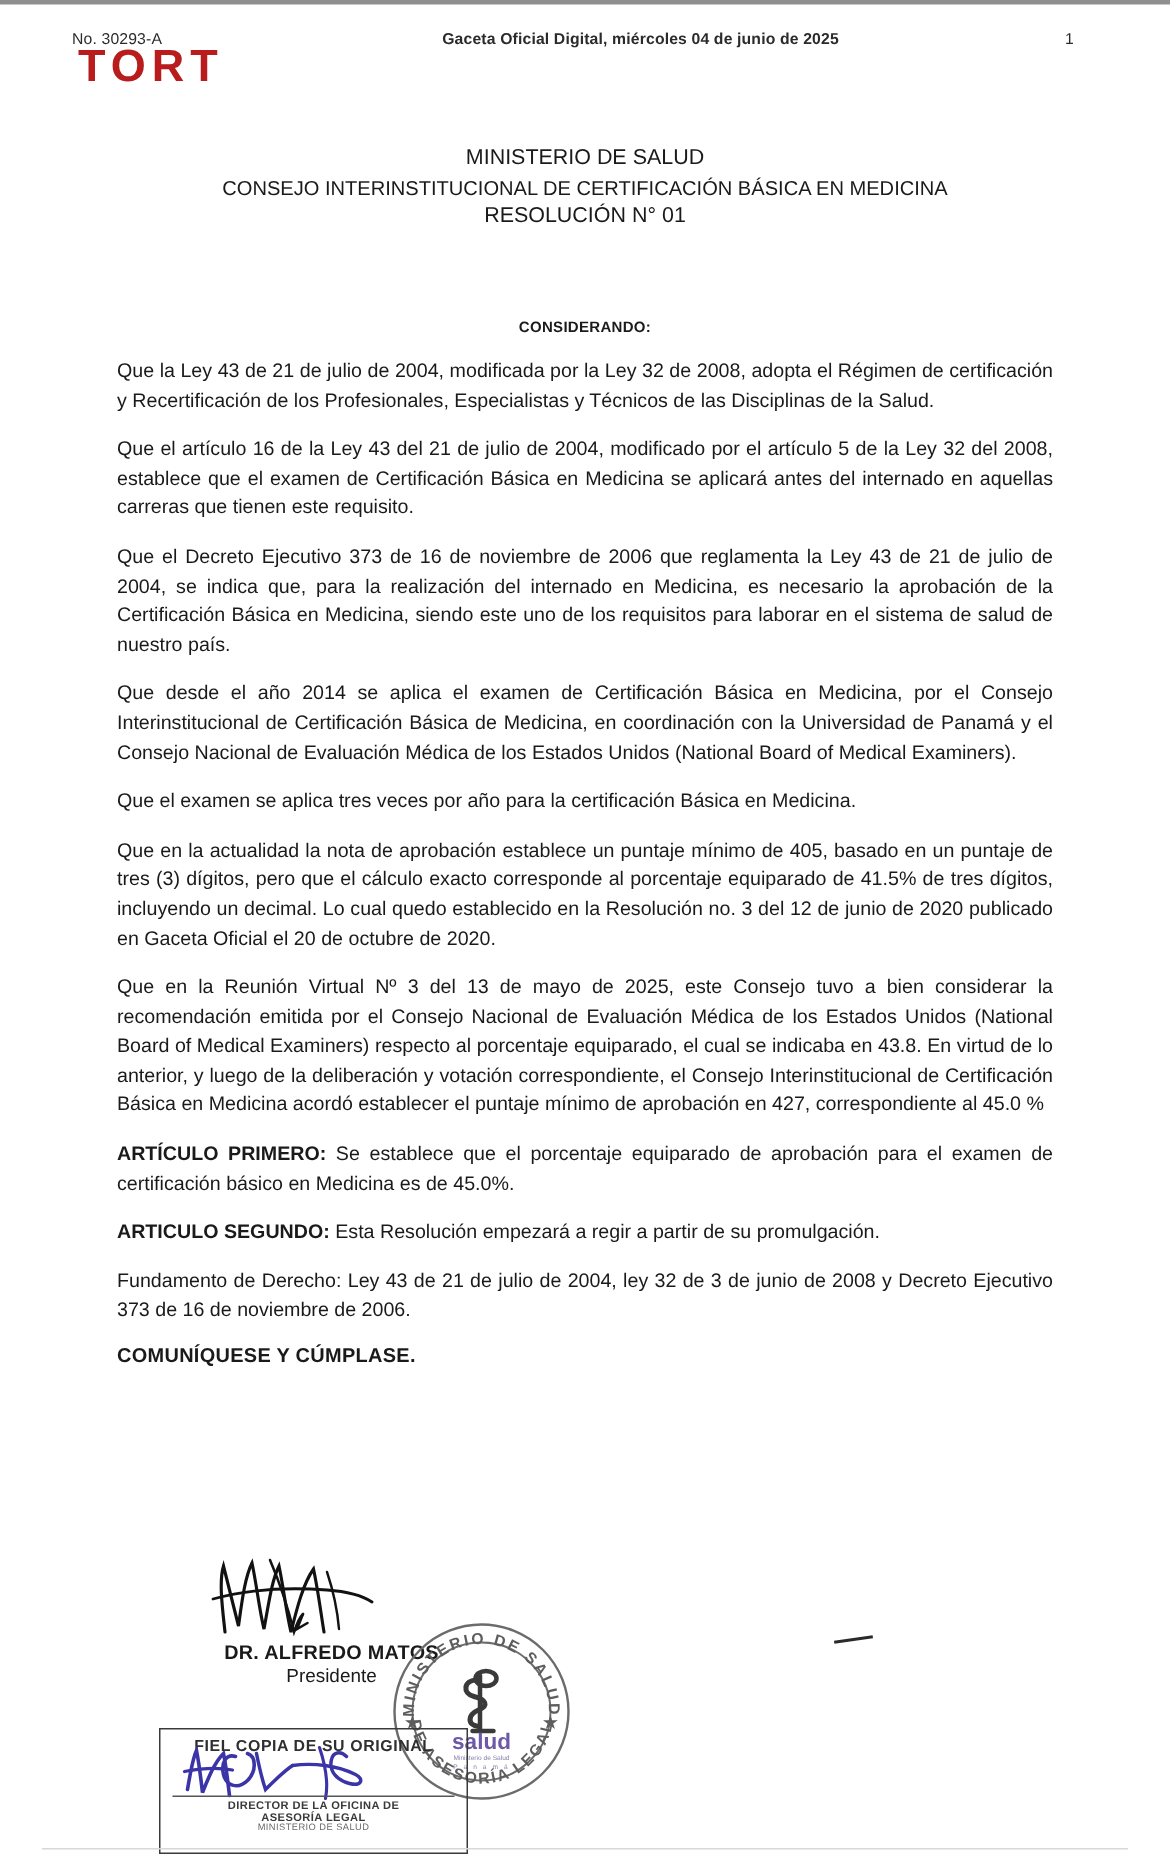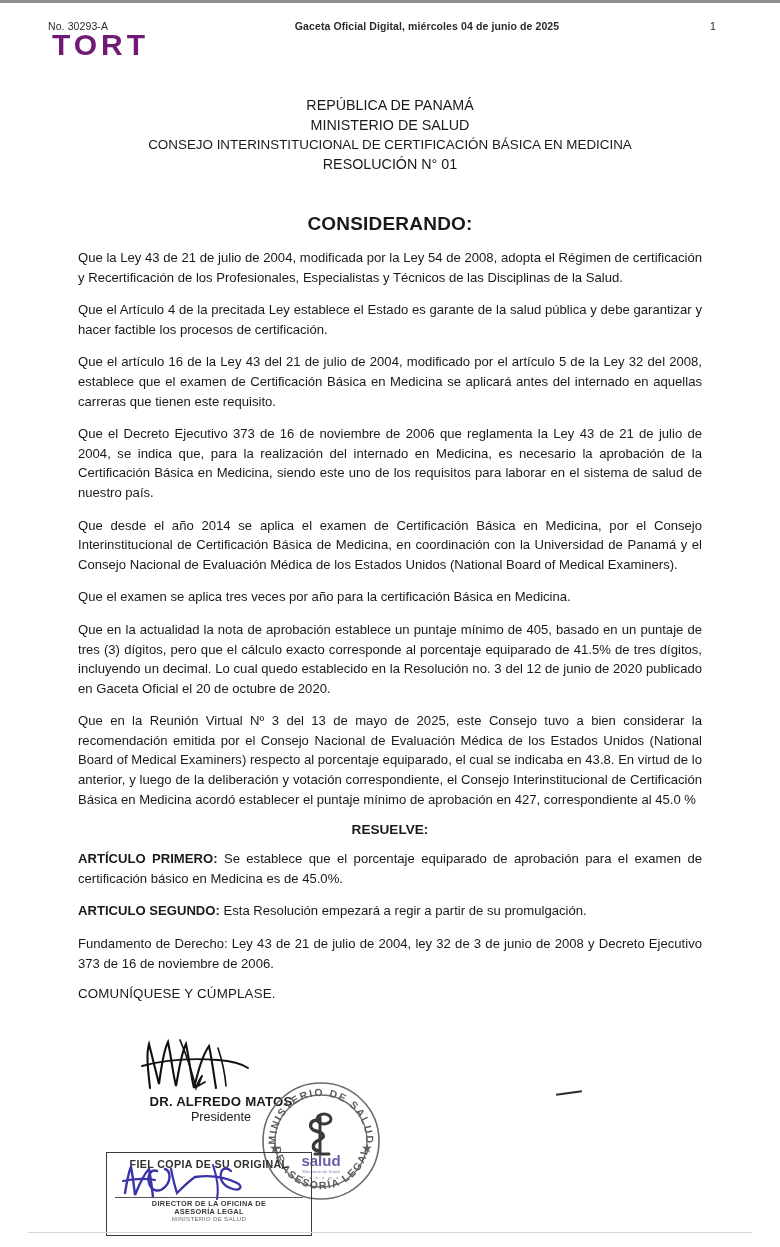--- a/index.html
+++ b/index.html
@@ -48,21 +48,21 @@
   .gaceta-header .hdr-left { width: 150px; }
   .gaceta-header .hdr-center { flex: 1; text-align: center; font-weight: bold; }
   .gaceta-header .hdr-right { width: 60px; text-align: right; padding-right: 16px;}
 
   .watermark {
     position: absolute;
     top: 28px;
     left: 52px;
     font-size: 30px;
     font-weight: bold;
-    color: #701a75;
+    color: #b91c1c;
     letter-spacing: 4px;
     user-select: none;
   }
 
   
   .title-block {
     position: absolute;
     top: 96px;
     left: 48px;
     width: 684px;
@@ -79,42 +79,42 @@
   
   .body-wrap {
     position: absolute;
     top: 213px;
     left: 78px;
     width: 624px;
   }
   .heading-center {
     text-align: center;
     font-weight: bold;
-    font-size: 19px;
+    font-size: 10px;
     margin: 0 0 13px 0;
     letter-spacing: 0.2px;
   }
   p.para {
     margin: 0 0 13px 0;
     font-size: 13.1px;
     line-height: 19.6px;
     text-align: justify;
     text-justify: inter-word;
   }
   .lead {
     font-weight: bold;
   }
   .heading-resuelve {
     text-align: center;
     font-weight: bold;
     font-size: 13.6px;
     margin: 4px 0 12px 0;
   }
   .comuniquese {
-    font-weight: normal;
+    font-weight: bold;
     font-size: 13.3px;
     margin: 2px 0 0 0;
     letter-spacing: 0.2px;
   }
 
   
   .sign-area {
     position: absolute;
     top: 1032px;
     left: 78px;
@@ -221,40 +221,37 @@
 
   <div class="watermark">TORT</div>
 
   <div class="gaceta-header">
     <div class="hdr-left">No. 30293-A</div>
     <div class="hdr-center">Gaceta Oficial Digital, miércoles 04 de junio de 2025</div>
     <div class="hdr-right">1</div>
   </div>
 
   <div class="title-block">
-    <div class="t-line">REPÚBLICA DE PANAMÁ</div>
     <div class="t-line">MINISTERIO DE SALUD</div>
     <div class="t-line t-sub">CONSEJO INTERINSTITUCIONAL DE CERTIFICACIÓN BÁSICA EN MEDICINA</div>
     <div class="t-line">RESOLUCIÓN N° 01</div>
   </div>
 
   <div class="body-wrap">
 
     <div class="heading-center">CONSIDERANDO:</div>
 
-    <p class="para">Que la Ley 43 de 21 de julio de 2004, modificada por la Ley 54 de 2008, adopta el Régimen de certificación y Recertificación de los Profesionales, Especialistas y Técnicos de las Disciplinas de la Salud.</p>
-    <p class="para">Que el Artículo 4 de la precitada Ley establece el Estado es garante de la salud pública y debe garantizar y hacer factible los procesos de certificación.</p>
+    <p class="para">Que la Ley 43 de 21 de julio de 2004, modificada por la Ley 32 de 2008, adopta el Régimen de certificación y Recertificación de los Profesionales, Especialistas y Técnicos de las Disciplinas de la Salud.</p>
     <p class="para">Que el artículo 16 de la Ley 43 del 21 de julio de 2004, modificado por el artículo 5 de la Ley 32 del 2008, establece que el examen de Certificación Básica en Medicina se aplicará antes del internado en aquellas carreras que tienen este requisito.</p>
     <p class="para">Que el Decreto Ejecutivo 373 de 16 de noviembre de 2006 que reglamenta la Ley 43 de 21 de julio de 2004, se indica que, para la realización del internado en Medicina, es necesario la aprobación de la Certificación Básica en Medicina, siendo este uno de los requisitos para laborar en el sistema de salud de nuestro país.</p>
     <p class="para">Que desde el año 2014 se aplica el examen de Certificación Básica en Medicina, por el Consejo Interinstitucional de Certificación Básica de Medicina, en coordinación con la Universidad de Panamá y el Consejo Nacional de Evaluación Médica de los Estados Unidos (National Board of Medical Examiners).</p>
     <p class="para">Que el examen se aplica tres veces por año para la certificación Básica en Medicina.</p>
     <p class="para">Que en la actualidad la nota de aprobación establece un puntaje mínimo de 405, basado en un puntaje de tres (3) dígitos, pero que el cálculo exacto corresponde al porcentaje equiparado de 41.5% de tres dígitos, incluyendo un decimal. Lo cual quedo establecido en la Resolución no. 3 del 12 de junio de 2020 publicado en Gaceta Oficial el 20 de octubre de 2020.</p>
     <p class="para">Que en la Reunión Virtual Nº 3 del 13 de mayo de 2025, este Consejo tuvo a bien considerar la recomendación emitida por el Consejo Nacional de Evaluación Médica de los Estados Unidos (National Board of Medical Examiners) respecto al porcentaje equiparado, el cual se indicaba en 43.8. En virtud de lo anterior, y luego de la deliberación y votación correspondiente, el Consejo Interinstitucional de Certificación Básica en Medicina acordó establecer el puntaje mínimo de aprobación en 427, correspondiente al 45.0 %</p>
 
-    <div class="heading-resuelve">RESUELVE:</div>
 
     <p class="para"><span class="lead">ARTÍCULO PRIMERO:</span><span> Se establece que el porcentaje equiparado de aprobación para el examen de certificación básico en Medicina es de 45.0%.</span></p>
 
     <p class="para"><span class="lead">ARTICULO SEGUNDO:</span><span> Esta Resolución empezará a regir a partir de su promulgación.</span></p>
 
     <p class="para">Fundamento de Derecho: Ley 43 de 21 de julio de 2004, ley 32 de 3 de junio de 2008 y Decreto Ejecutivo 373 de 16 de noviembre de 2006.</p>
 
     <p class="comuniquese">COMUNÍQUESE Y CÚMPLASE.</p>
   </div>
 

